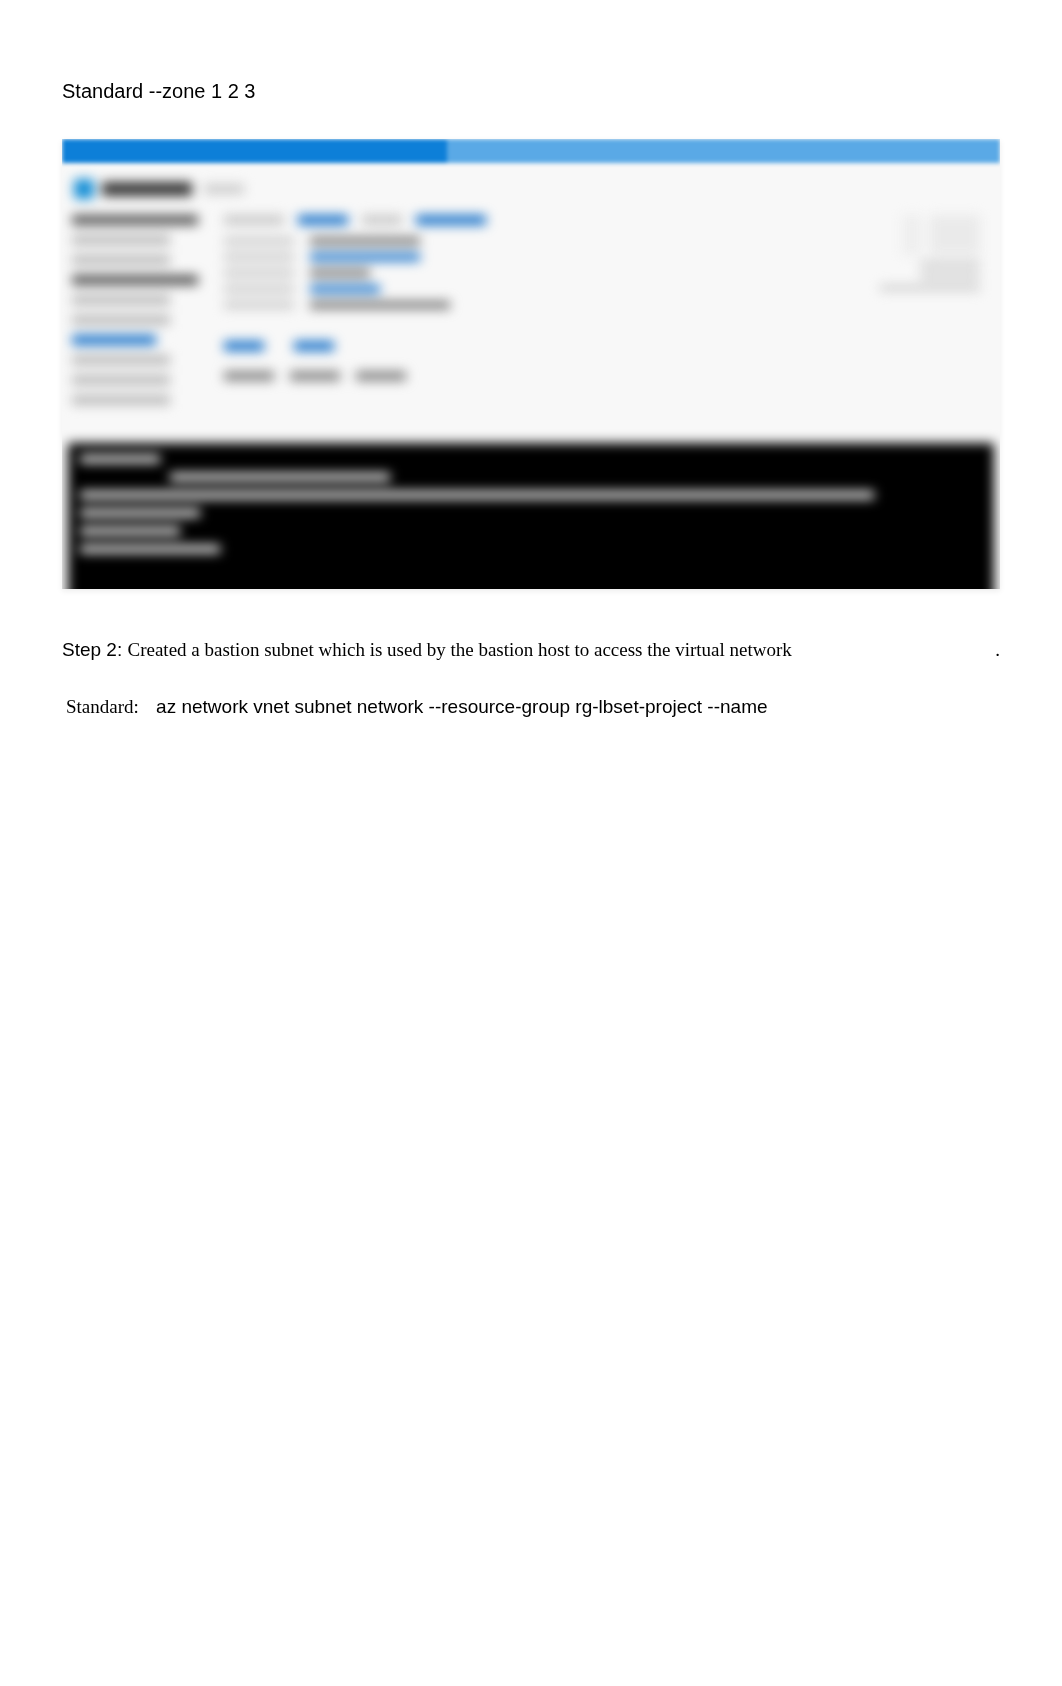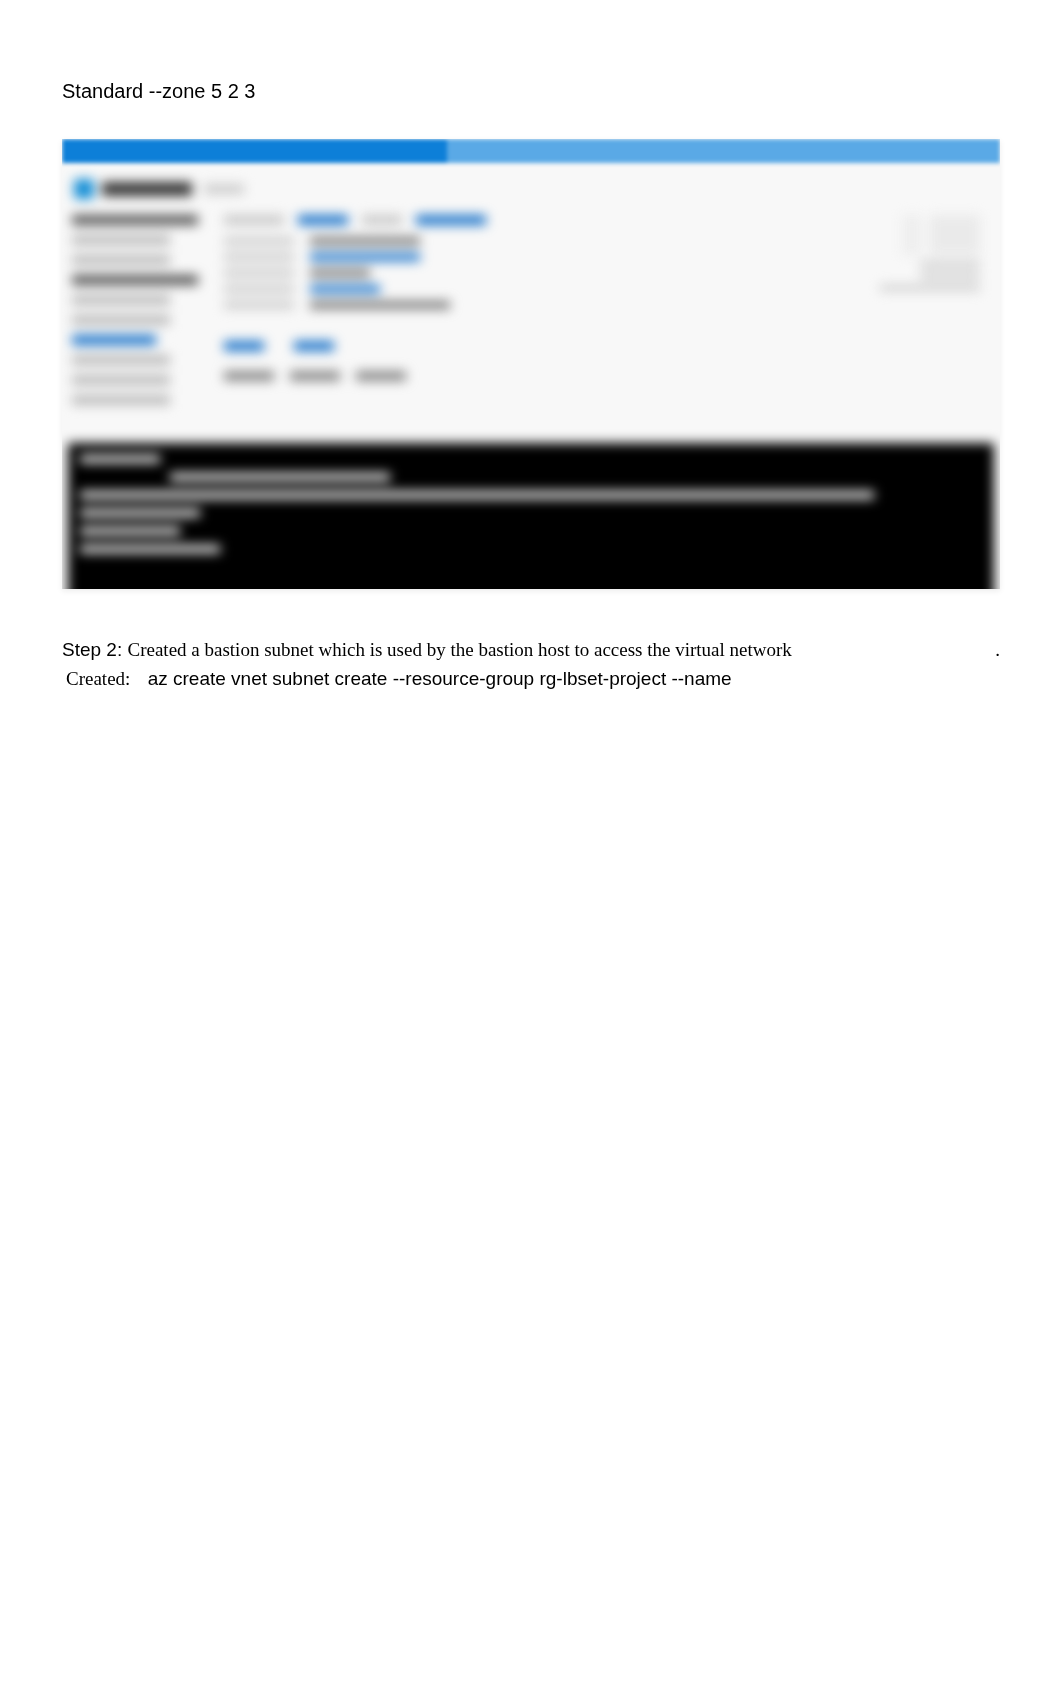--- a/index.html
+++ b/index.html
@@ -158,20 +158,21 @@
       flex-direction: column;
       gap: 10px;
     }
     .terminal-line {
       height: 8px;
       background: #e8e8e8;
     }
     .step-section {
       font-size: 19px;
       line-height: 1.55;
+      margin-bottom: 28px;
     }
     .step-label {
       font-family: Arial, sans-serif;
     }
     .step-desc {
       font-family: Georgia, 'Times New Roman', serif;
     }
     .step-dot {
       font-family: Georgia, serif;
       float: right;
@@ -190,21 +191,21 @@
     }
     .command-cont {
       font-family: Arial, sans-serif;
     }
   </style>
 </head>
 <body>
 
 <div class="page-content">
 
-  <div class="top-text">Standard --zone 5 2 3</div>
+  <div class="top-text">Standard --zone 1 2 3</div>
 
   <div class="screenshot-container">
     <div class="screenshot-topbar"></div>
     <div class="screenshot-body">
       <div class="azure-header">
         <div class="azure-logo"></div>
         <div class="azure-title"></div>
         <div class="azure-subtitle"></div>
       </div>
       <div class="main-area">
@@ -282,17 +283,17 @@
     </div>
   </div>
 
   <div class="step-section">
     <span class="step-label">Step 2:</span>
     <span class="step-desc">Created a bastion subnet which is used by the bastion host to access the virtual network</span>
     <span class="step-dot">.</span>
   </div>
 
   <div class="command-section">
-    <span class="command-label">Created:</span>
-    <span class="command-text">az create vnet subnet create --resource-group rg-lbset-project --name</span><br>
+    <span class="command-label">Standard:</span>
+    <span class="command-text">az network vnet subnet network --resource-group rg-lbset-project --name</span><br>
   </div>
 
 </div>
 
 </body></html>

